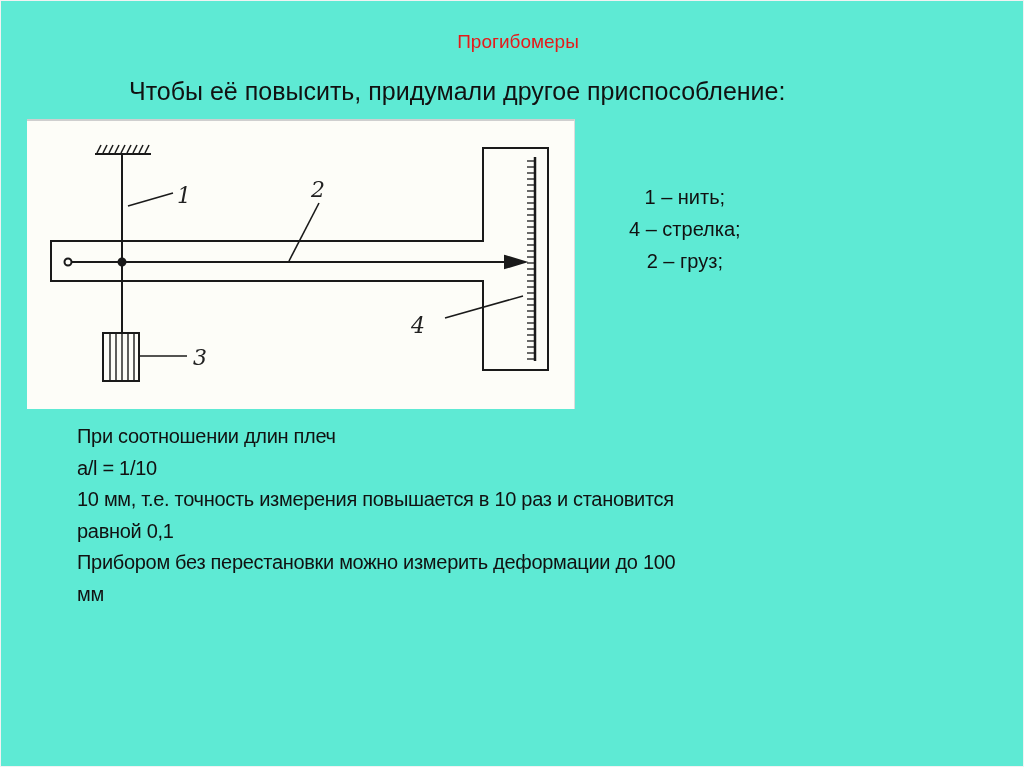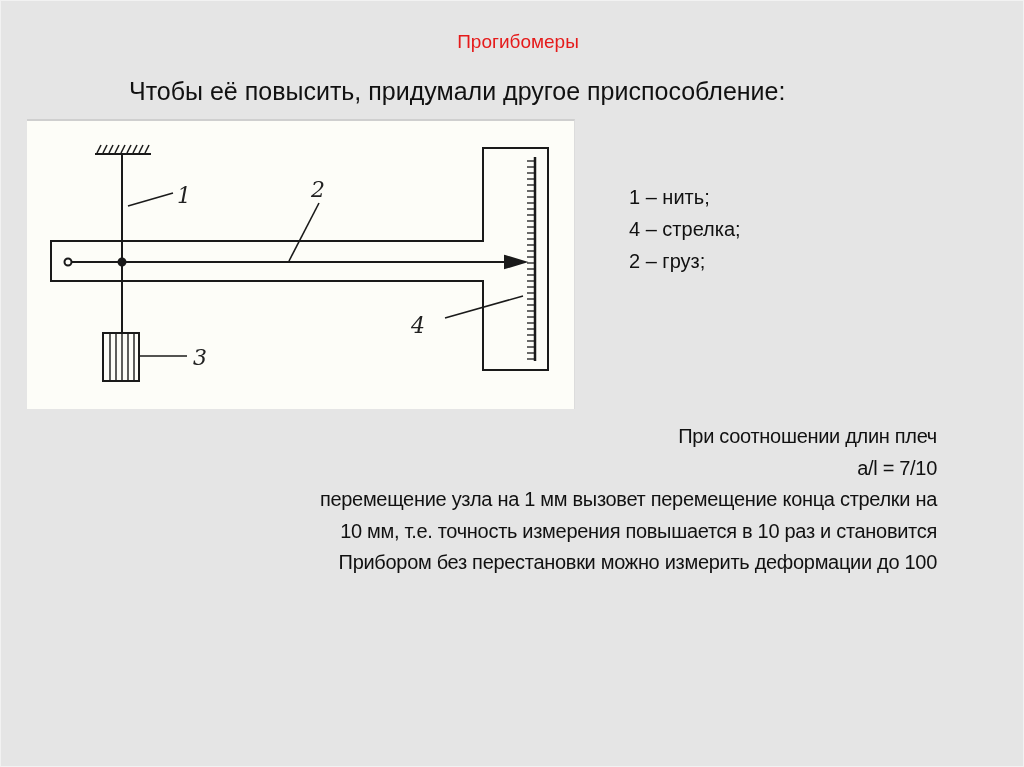--- a/index.html
+++ b/index.html
@@ -12,21 +12,21 @@
       height: 767px;
       position: relative;
       overflow: hidden;
       font-family: "Liberation Sans", "DejaVu Sans", sans-serif;
       color: #111111;
     }
     .slide {
       position: absolute;
       left: 0; top: 0;
       width: 1024px; height: 767px;
-      background: #e5e5e5;
+      background: #5eead4;
       border: 1px solid #f2f2f2;
       box-sizing: border-box;
     }
     .title {
       position: absolute;
       left: 0; width: 1034px;
       top: 30px;
       text-align: center;
       font-size: 19px;
       color: #e51a1a;
@@ -52,32 +52,31 @@
     }
     .figure svg { display: block; }
     .legend {
       position: absolute;
       left: 628px;
       top: 180px;
       font-size: 20px;
       line-height: 32px;
       color: #111;
     }
-    .legend-item { white-space: nowrap; }
+    .legend-item { white-space: nowrap; text-align: center; }
     .body-text {
       position: absolute;
       left: 76px;
       top: 420px;
       width: 860px;
       font-family: "Liberation Sans", sans-serif;
       font-size: 20px;
       line-height: 31.5px;
       color: #111;
       letter-spacing: -0.3px;
-      text-align: right;
     }
     .body-line { white-space: nowrap; }
     .fig-label {
       font-family: "DejaVu Serif", serif;
       font-style: italic;
       font-size: 22px;
       fill: #222;
     }
   </style>
 </head>
@@ -177,19 +176,20 @@
   </div>
 
   <div class="legend">
     <div class="legend-item">1 – нить;</div>
     <div class="legend-item">4 – стрелка;</div>
     <div class="legend-item">2 – груз;</div>
   </div>
 
   <div class="body-text">
     <div class="body-line">При соотношении длин плеч</div>
-    <div class="body-line">a/l = 7/10</div>
-    <div class="body-line">перемещение узла на 1 мм вызовет перемещение конца стрелки на</div>
+    <div class="body-line">a/l = 1/10</div>
     <div class="body-line">10 мм, т.е. точность измерения повышается в 10 раз и становится</div>
+    <div class="body-line">равной 0,1</div>
     <div class="body-line">Прибором без перестановки можно измерить деформации до 100</div>
+    <div class="body-line">мм</div>
   </div>
 
 </div>
 
 </body></html>

